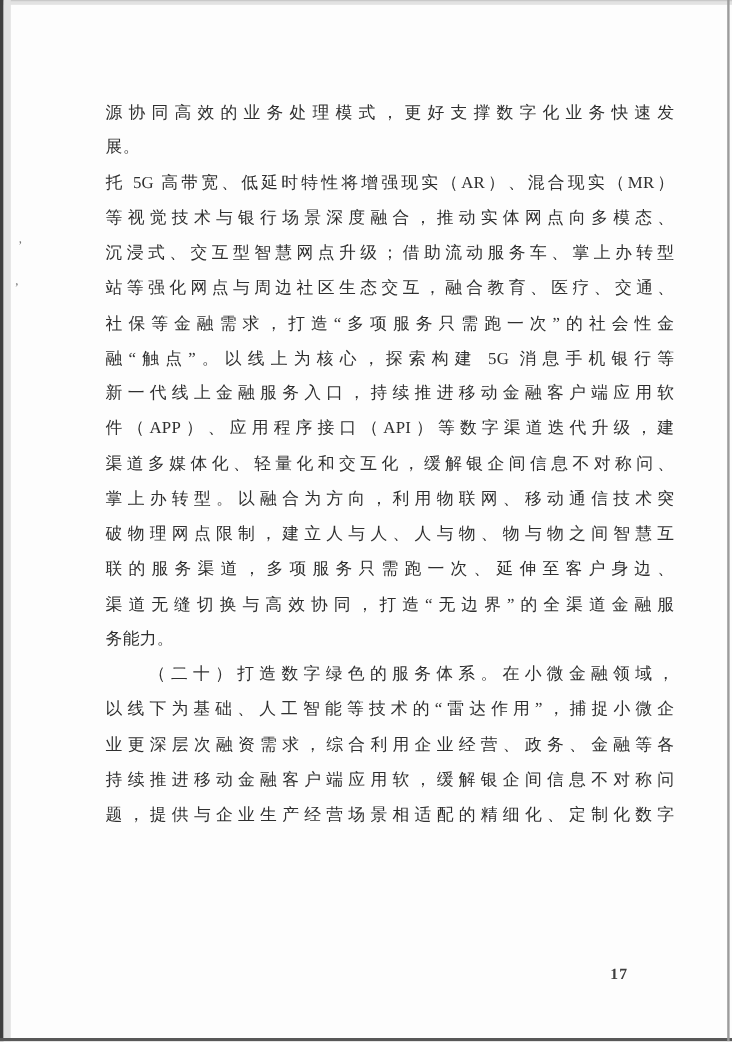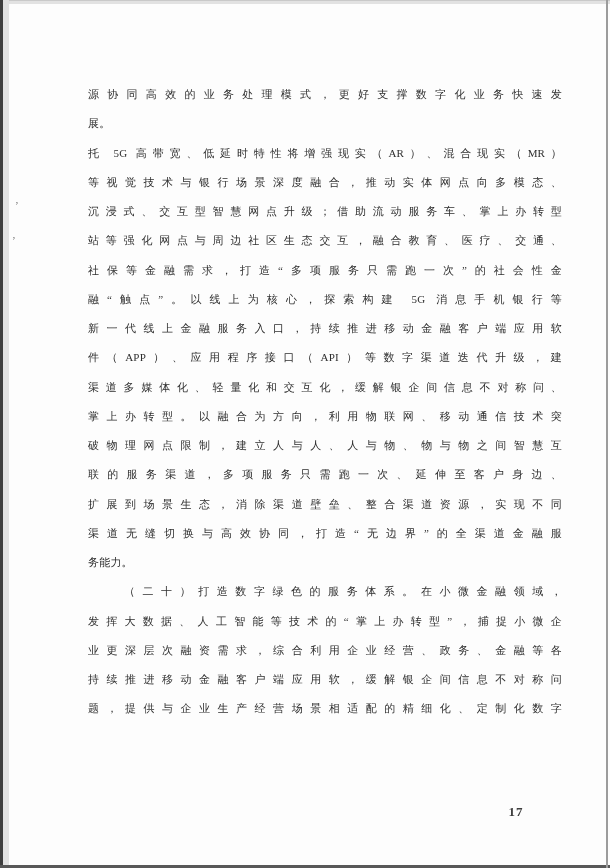--- a/index.html
+++ b/index.html
@@ -42,21 +42,21 @@
   
   .text-block {
     position: absolute;
     left: 88px;
     top: 80px;
     width: 474px;
   }
   .text-line {
     height: 29.26px;
     line-height: 29.3px;
-    font-size: 11px;
+    font-size: 14px;
     letter-spacing: 0.2px;
     text-align: justify;
     text-align-last: justify;
     overflow: hidden;
     white-space: normal;
   }
   .text-line.indent {
     text-indent: 36px;
   }
   .text-line.end {
@@ -104,24 +104,23 @@
       <div class="text-line">沉浸式、交互型智慧网点升级；借助流动服务车、掌上办转型</div>
       <div class="text-line">站等强化网点与周边社区生态交互，融合教育、医疗、交通、</div>
       <div class="text-line">社保等金融需求，打造“多项服务只需跑一次”的社会性金</div>
       <div class="text-line">融“触点”。以线上为核心，探索构建 5G 消息手机银行等</div>
       <div class="text-line">新一代线上金融服务入口，持续推进移动金融客户端应用软</div>
       <div class="text-line">件（APP）、应用程序接口（API）等数字渠道迭代升级，建</div>
       <div class="text-line">渠道多媒体化、轻量化和交互化，缓解银企间信息不对称问、</div>
       <div class="text-line">掌上办转型。以融合为方向，利用物联网、移动通信技术突</div>
       <div class="text-line">破物理网点限制，建立人与人、人与物、物与物之间智慧互</div>
       <div class="text-line">联的服务渠道，多项服务只需跑一次、延伸至客户身边、</div>
-      <div class="text-line">扩展到场景生态，消除渠道壁垒、整合渠道资源，实现不同</div>
       <div class="text-line">渠道无缝切换与高效协同，打造“无边界”的全渠道金融服</div>
       <div class="text-line end">务能力。</div>
       <div class="text-line indent">（二十）打造数字绿色的服务体系。在小微金融领域，</div>
-      <div class="text-line">发挥大数据、人工智能等技术的“掌上办转型”，捕捉小微企</div>
+      <div class="text-line">以线下为基础、人工智能等技术的“雷达作用”，捕捉小微企</div>
       <div class="text-line">业更深层次融资需求，综合利用企业经营、政务、金融等各</div>
       <div class="text-line">持续推进移动金融客户端应用软，缓解银企间信息不对称问</div>
       <div class="text-line">题，提供与企业生产经营场景相适配的精细化、定制化数字</div>
     </div>
 
   <div class="page-number">17</div>
 </div>
 
 </body></html>

